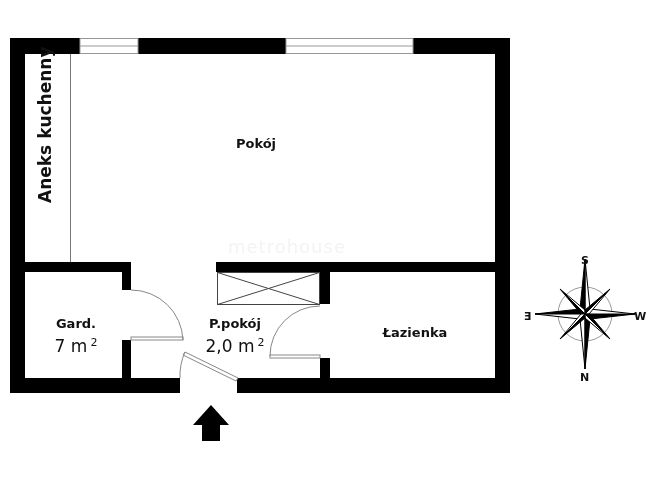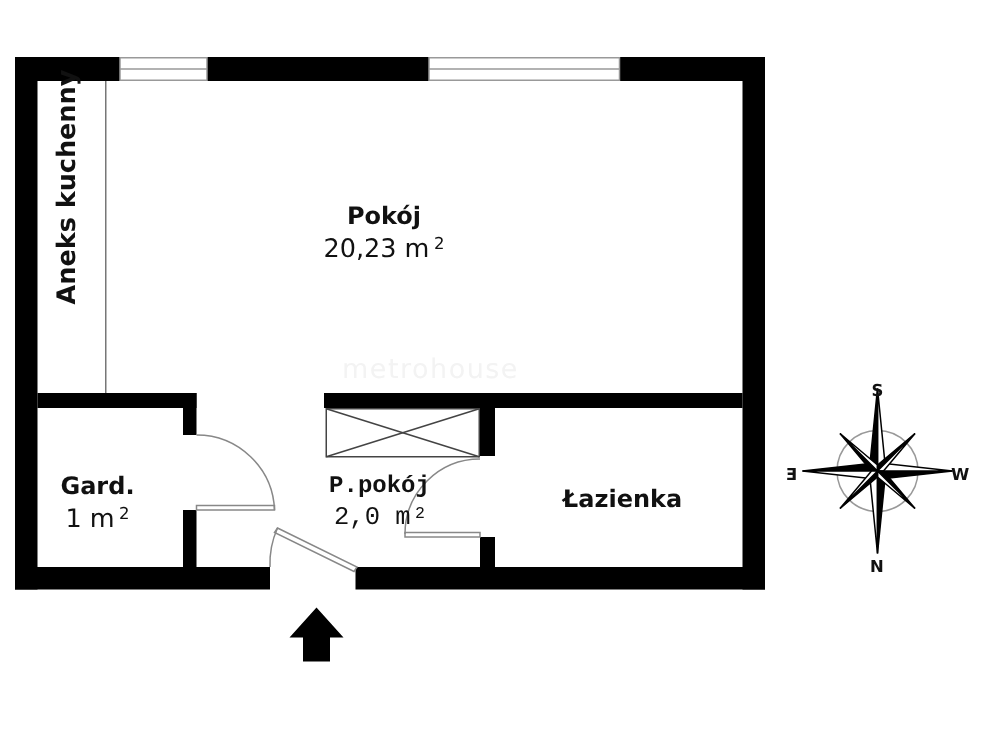--- a/index.html
+++ b/index.html
@@ -1,19 +1,19 @@
 <!DOCTYPE html>
 <html><head>
 <meta charset="utf-8">
 <style>
   html,body{margin:0;padding:0;background:#fff;}
   body{width:654px;height:491px;position:relative;overflow:hidden;font-family:"DejaVu Sans","Liberation Sans",sans-serif;}
   svg{position:absolute;left:0;top:0;}
   .lbl{position:absolute;text-align:center;color:#111;white-space:nowrap;}
-  .lbl .name{font-weight:bold;font-size:16px;display:block;line-height:22px;}
+  .lbl .name{font-weight:bold;font-size:13px;display:block;line-height:22px;}
   .lbl .area{font-size:17px;display:block;line-height:22px;}
   .lbl sup{font-size:11px;vertical-align:top;position:relative;top:-3px;margin-left:3px;}
   .vert{position:absolute;transform:rotate(-90deg);transform-origin:center center;font-weight:bold;font-size:17px;color:#111;white-space:nowrap;text-align:center;}
   .compass-letter{position:absolute;font-size:11px;font-weight:bold;color:#111;}
   .wm{position:absolute;font-size:18px;color:#f3f3f3;letter-spacing:1px;}
 </style>
 </head>
 <body>
 
 <svg width="654" height="491" viewBox="0 0 654 491">
@@ -92,29 +92,28 @@
     </g>
   </g>
 </svg>
 
 <div class="wm" style="left:228px;top:236px;">metrohouse</div>
 
 <div class="vert" style="left:-10px;top:137px;width:110px;height:22px;line-height:22px;">Aneks kuchenny</div>
 
 <div class="lbl" style="left:196px;top:133px;width:120px;">
   <span class="name">Pokój</span>
-  <span class="area"><span>20,23 m</span><sup>2</sup></span>
 </div>
 
-<div class="lbl" style="left:25px;top:313px;width:80px;">
+<div class="lbl" style="left:36px;top:313px;width:80px;">
   <span class="name">Gard.</span>
-  <span class="area"><span>1 m</span><sup>2</sup></span>
+  <span class="area"><span>7 m</span><sup>2</sup></span>
 </div>
 
-<div class="lbl" style="left:208px;top:313px;width:90px;font-family:Liberation Mono, monospace;">
+<div class="lbl" style="left:190px;top:313px;width:90px;">
   <span class="name">P.pokój</span>
   <span class="area"><span>2,0 m</span><sup>2</sup></span>
 </div>
 
 <div class="lbl" style="left:365px;top:322px;width:100px;">
   <span class="name">Łazienka</span>
 </div>
 
 <div class="compass-letter" style="left:581px;top:254px;">S</div>
 <div class="compass-letter" style="left:580px;top:370px;transform:rotate(180deg);">N</div>

